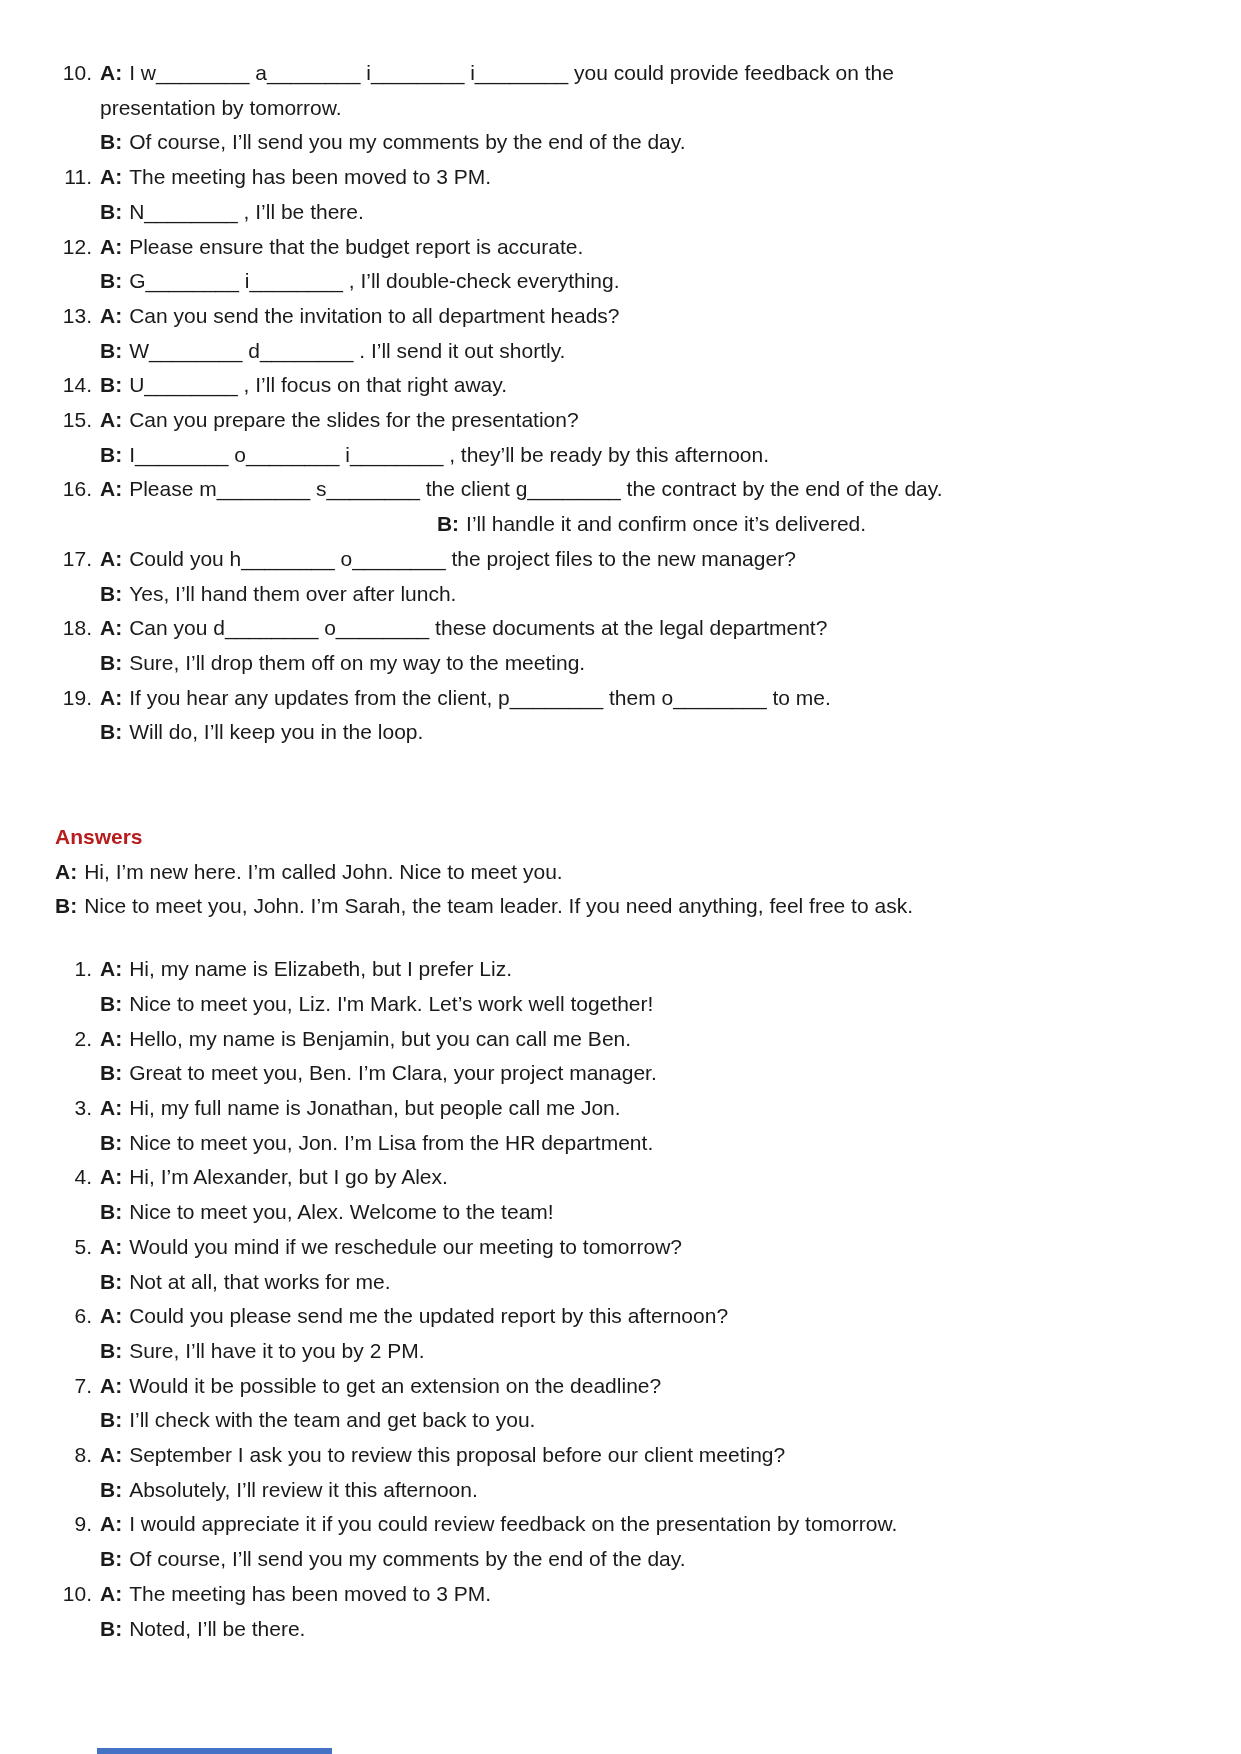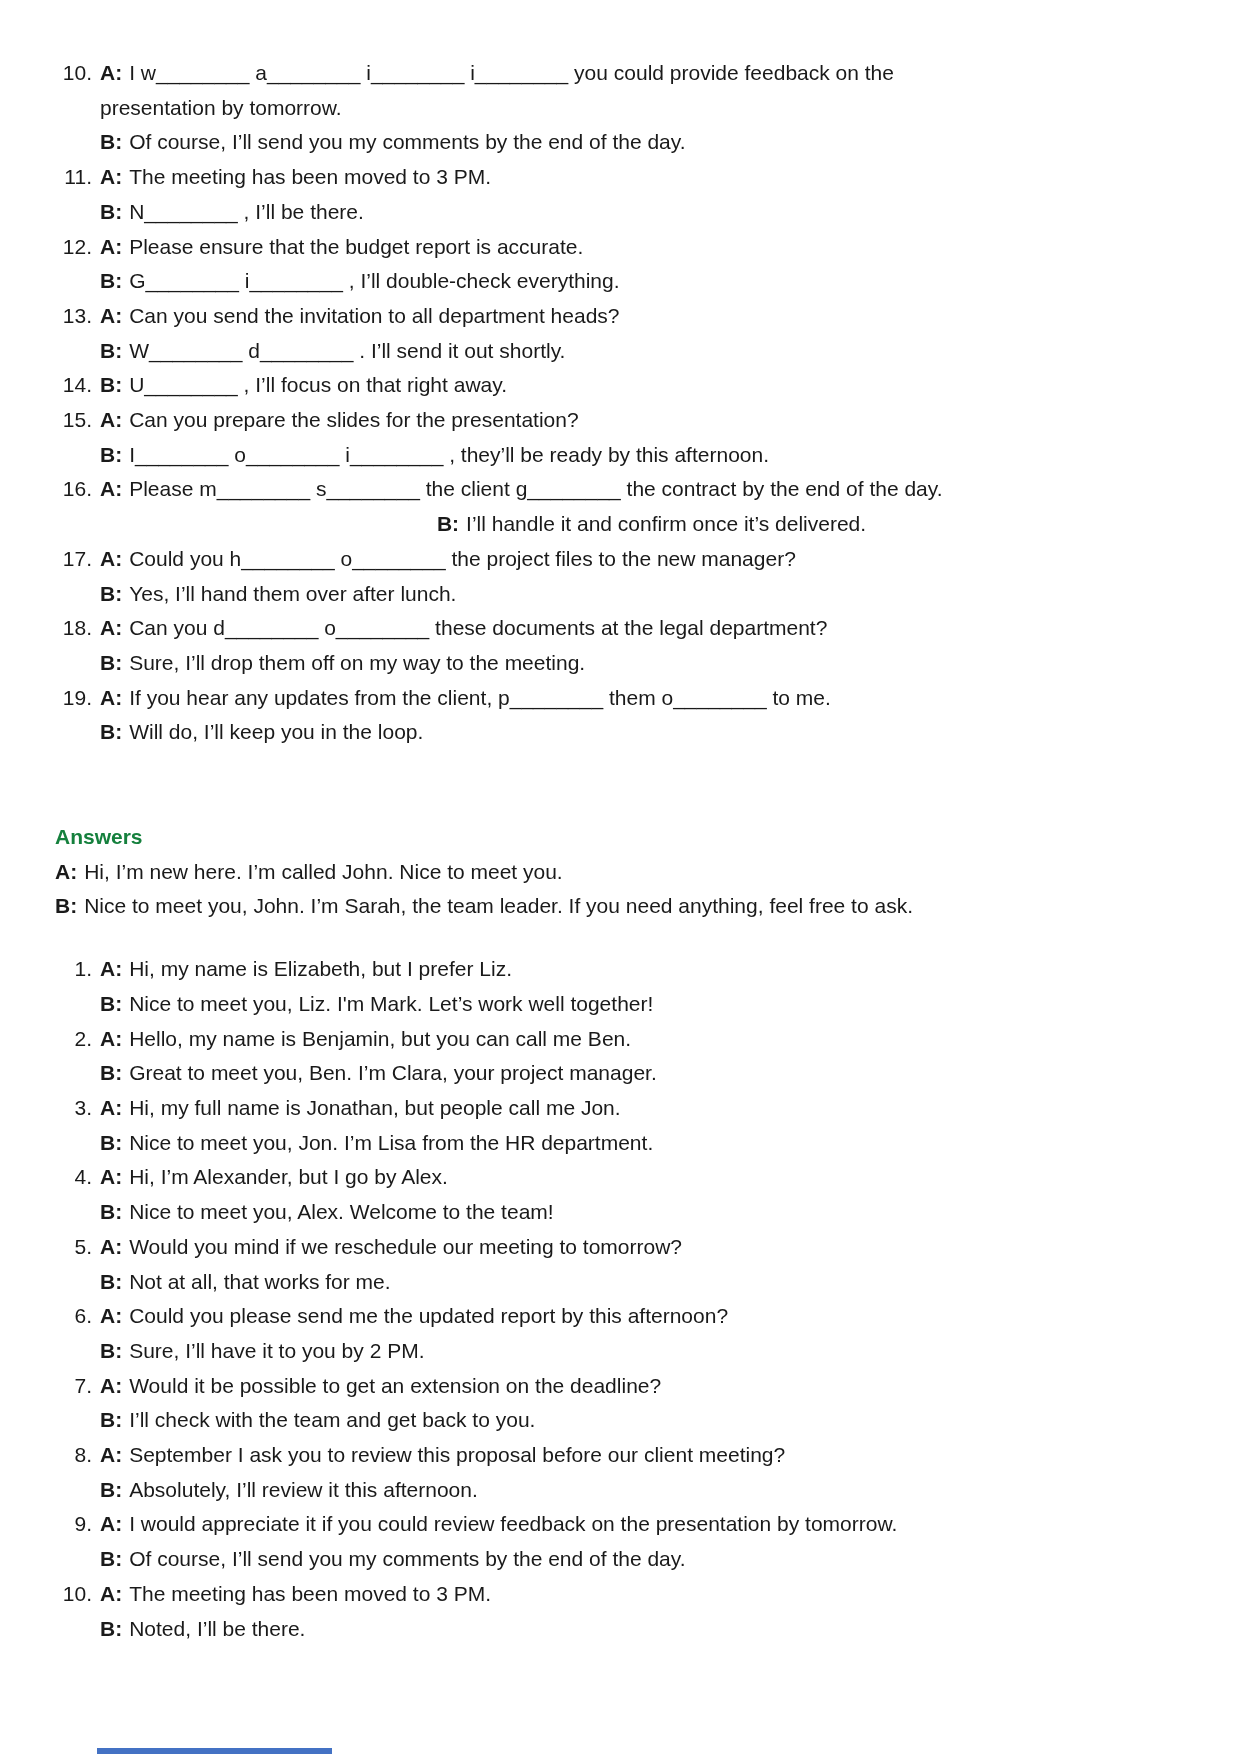--- a/index.html
+++ b/index.html
@@ -22,21 +22,21 @@
     width: 37px;
     flex: 0 0 37px;
     text-align: right;
     margin-right: 8px;
     white-space: nowrap;
   }
   .content { flex: 1 1 auto; min-width: 0; }
   .line { }
   .lbl { font-weight: bold; margin-right: 7px; }
   .shift-b { margin-left: 7px; text-align: center; }
-  .heading { font-weight: bold; margin: 0; font-size: 21px; line-height: 34.7px; color: #15803d; }
+  .heading { font-weight: bold; margin: 0; font-size: 21px; line-height: 34.7px; color: #b91c1c; }
   .intro-line { }
   .answers-list { margin-top: 28px; }
   .bottom-bar {
     position: absolute;
     left: 97px;
     bottom: 0;
     width: 235px;
     height: 6px;
     background: #4472C4;
   }

